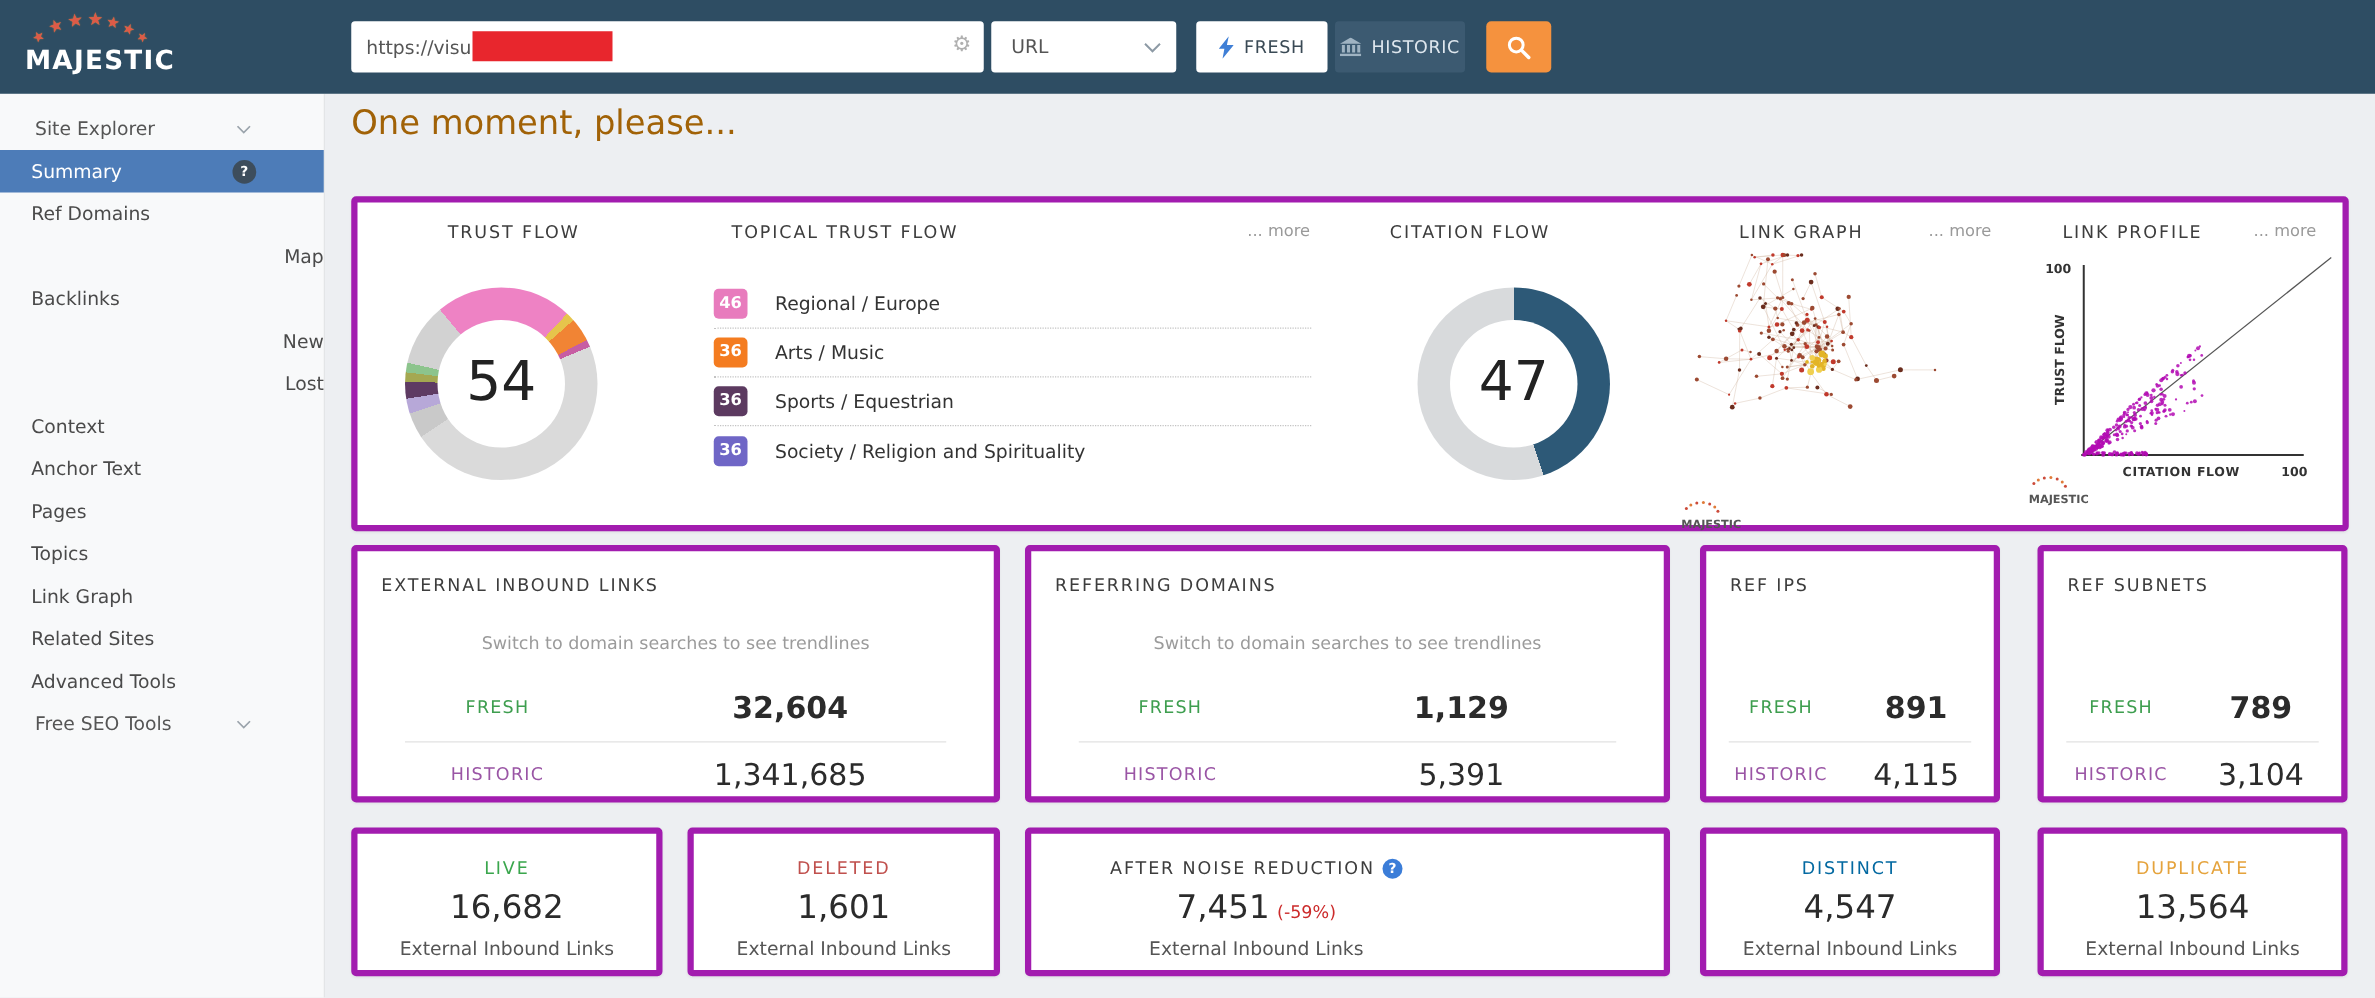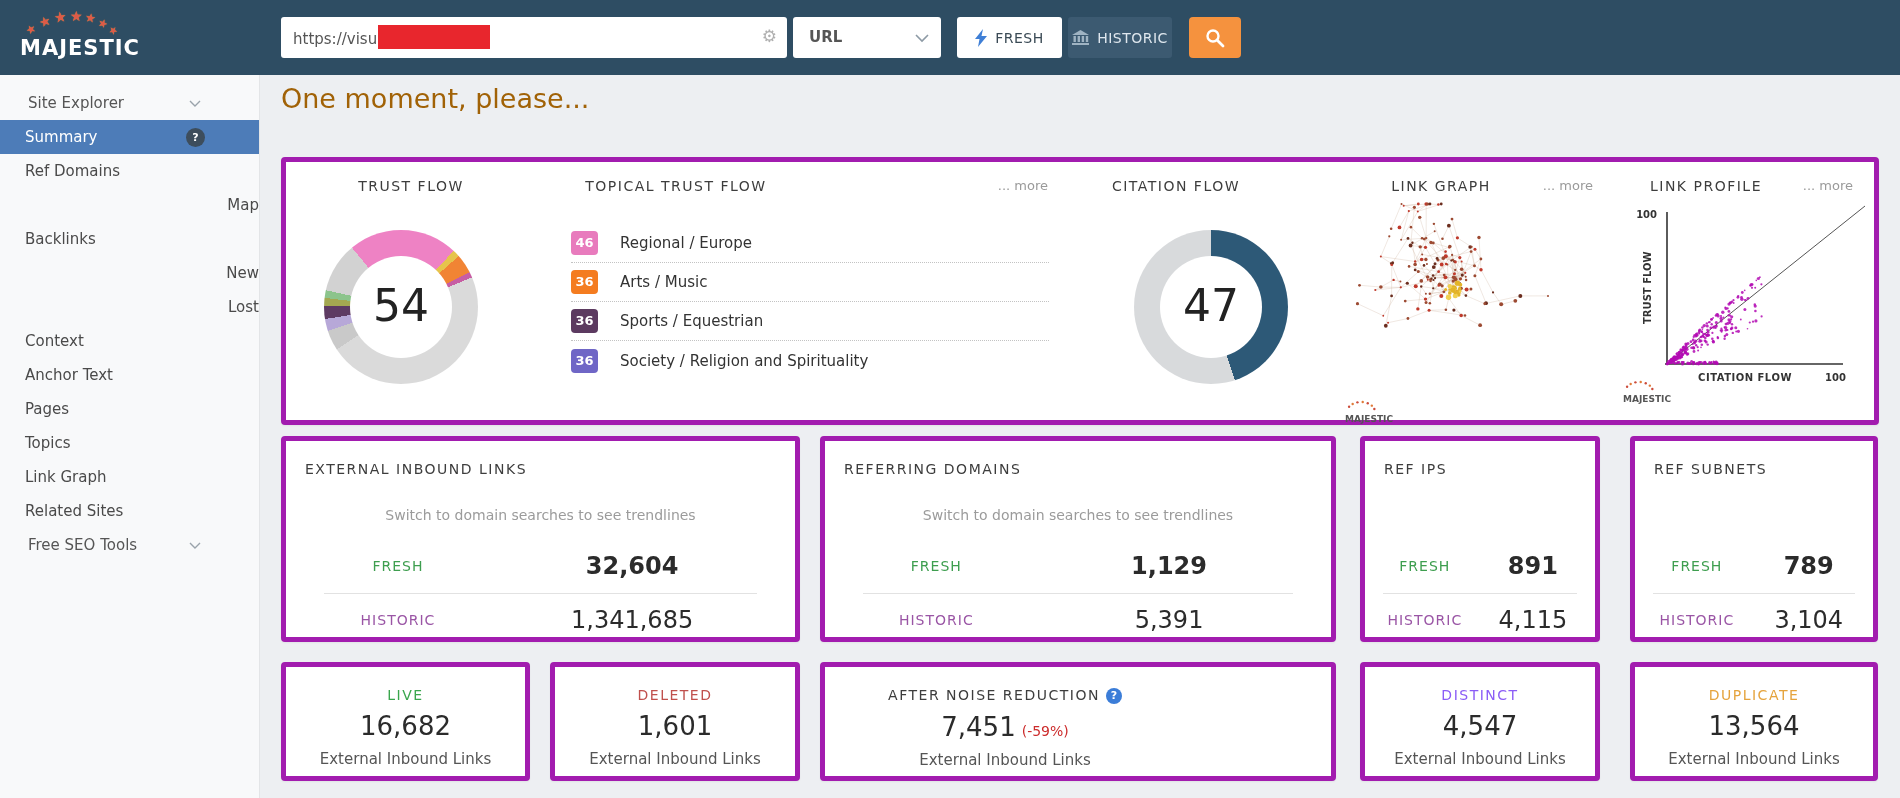--- a/index.html
+++ b/index.html
@@ -11,21 +11,21 @@
   .logo { position:absolute; left:20px; top:8px; width:120px; height:62px; }
   .logo-stars { position:absolute; left:2px; top:0; width:110px; height:30px; }
   .logo-stars span { position:absolute; color:#dd5a48; text-shadow:0 0 1px #e8913c; }
   .logo-text { position:absolute; left:0; top:28px; color:#fff; font-size:21px; font-weight:bold; letter-spacing:1px; }
 
   .url-box { position:absolute; left:281px; top:17px; width:506px; height:41px; background:#fff; border-radius:3px; }
   .url-text { position:absolute; left:12px; top:10px; font-size:15px; color:#555; white-space:nowrap; }
   .redaction { display:inline-block; width:112px; height:24px; background:#e8262d; vertical-align:middle; margin-left:1px; transform:translateY(-2px); }
   .gear { position:absolute; right:10px; top:9px; font-size:17px; color:#b0b0b0; cursor:pointer; }
 
-  .type-select { position:absolute; left:793px; top:17px; width:148px; height:41px; background:#fff; border-radius:3px; cursor:pointer;font-weight:bold; }
+  .type-select { position:absolute; left:793px; top:17px; width:148px; height:41px; background:#fff; border-radius:3px; cursor:pointer; }
   .type-select .sel-label { position:absolute; left:16px; top:11px; font-size:15px; color:#555; }
   .type-select svg { position:absolute; right:12px; top:17px; }
 
   .nav-btn { position:absolute; top:17px; height:41px; border-radius:3px; font-size:14px; letter-spacing:.5px;
     display:flex; align-items:center; justify-content:center; gap:8px; cursor:pointer; }
   .btn-fresh { left:957px; width:105px; background:#fff; color:#3a4a55; }
   .btn-historic { left:1068px; width:104px; background:#3c5a71; color:#dfe7ee; }
   .btn-search { left:1189px; width:52px; background:#f5923e; border-radius:4px; }
 
   
@@ -163,20 +163,21 @@
   <div class="side-item lvl3"><span>Map</span></div>
   <div class="side-item lvl2"><span>Backlinks</span></div>
   <div class="side-item lvl3"><span>New</span></div>
   <div class="side-item lvl3"><span>Lost</span></div>
   <div class="side-item lvl2"><span>Context</span></div>
   <div class="side-item lvl2"><span>Anchor Text</span></div>
   <div class="side-item lvl2"><span>Pages</span></div>
   <div class="side-item lvl2"><span>Topics</span></div>
   <div class="side-item lvl2"><span>Link Graph</span></div>
   <div class="side-item lvl2"><span>Related Sites</span></div>
+  <div class="side-item lvl2"><span>Advanced Tools</span></div>
   <div class="side-item lvl1">
     <span>Free SEO Tools</span>
     <svg class="side-chevron" width="12" height="8" viewBox="0 0 12 8">
         <polyline points="1,1 6,6 11,1" fill="none" stroke="#9aa3ab" stroke-width="1.4"></polyline>
       </svg>
   </div>
 </div>
 
 <div class="main">
   <div class="page-heading">One moment, please...</div>
@@ -938,21 +939,21 @@
 
   <div class="card sumcard" style="left:560px;width:516px">
     <div class="anr-inner">
       <div class="sum-label sum-color-2" style="color: rgb(61, 61, 61);"><span>AFTER NOISE REDUCTION</span><span class="q-icon">?</span></div>
       <div class="sum-value"><span>7,451</span><span class="delta">(-59%)</span></div>
       <div class="sum-caption">External Inbound Links</div>
     </div>
   </div>
 
   <div class="card sumcard" style="left:1100px;width:240px">
-    <div class="sum-label sum-color-3" style="color: #8b5cf6;">DISTINCT</div>
+    <div class="sum-label sum-color-3" style="color: #0369a1;">DISTINCT</div>
     <div class="sum-value">4,547</div>
     <div class="sum-caption">External Inbound Links</div>
   </div>
 
   <div class="card sumcard" style="left:1370px;width:248px">
     <div class="sum-label sum-color-4" style="color: rgb(229, 163, 60);">DUPLICATE</div>
     <div class="sum-value">13,564</div>
     <div class="sum-caption">External Inbound Links</div>
   </div>
 </div>

